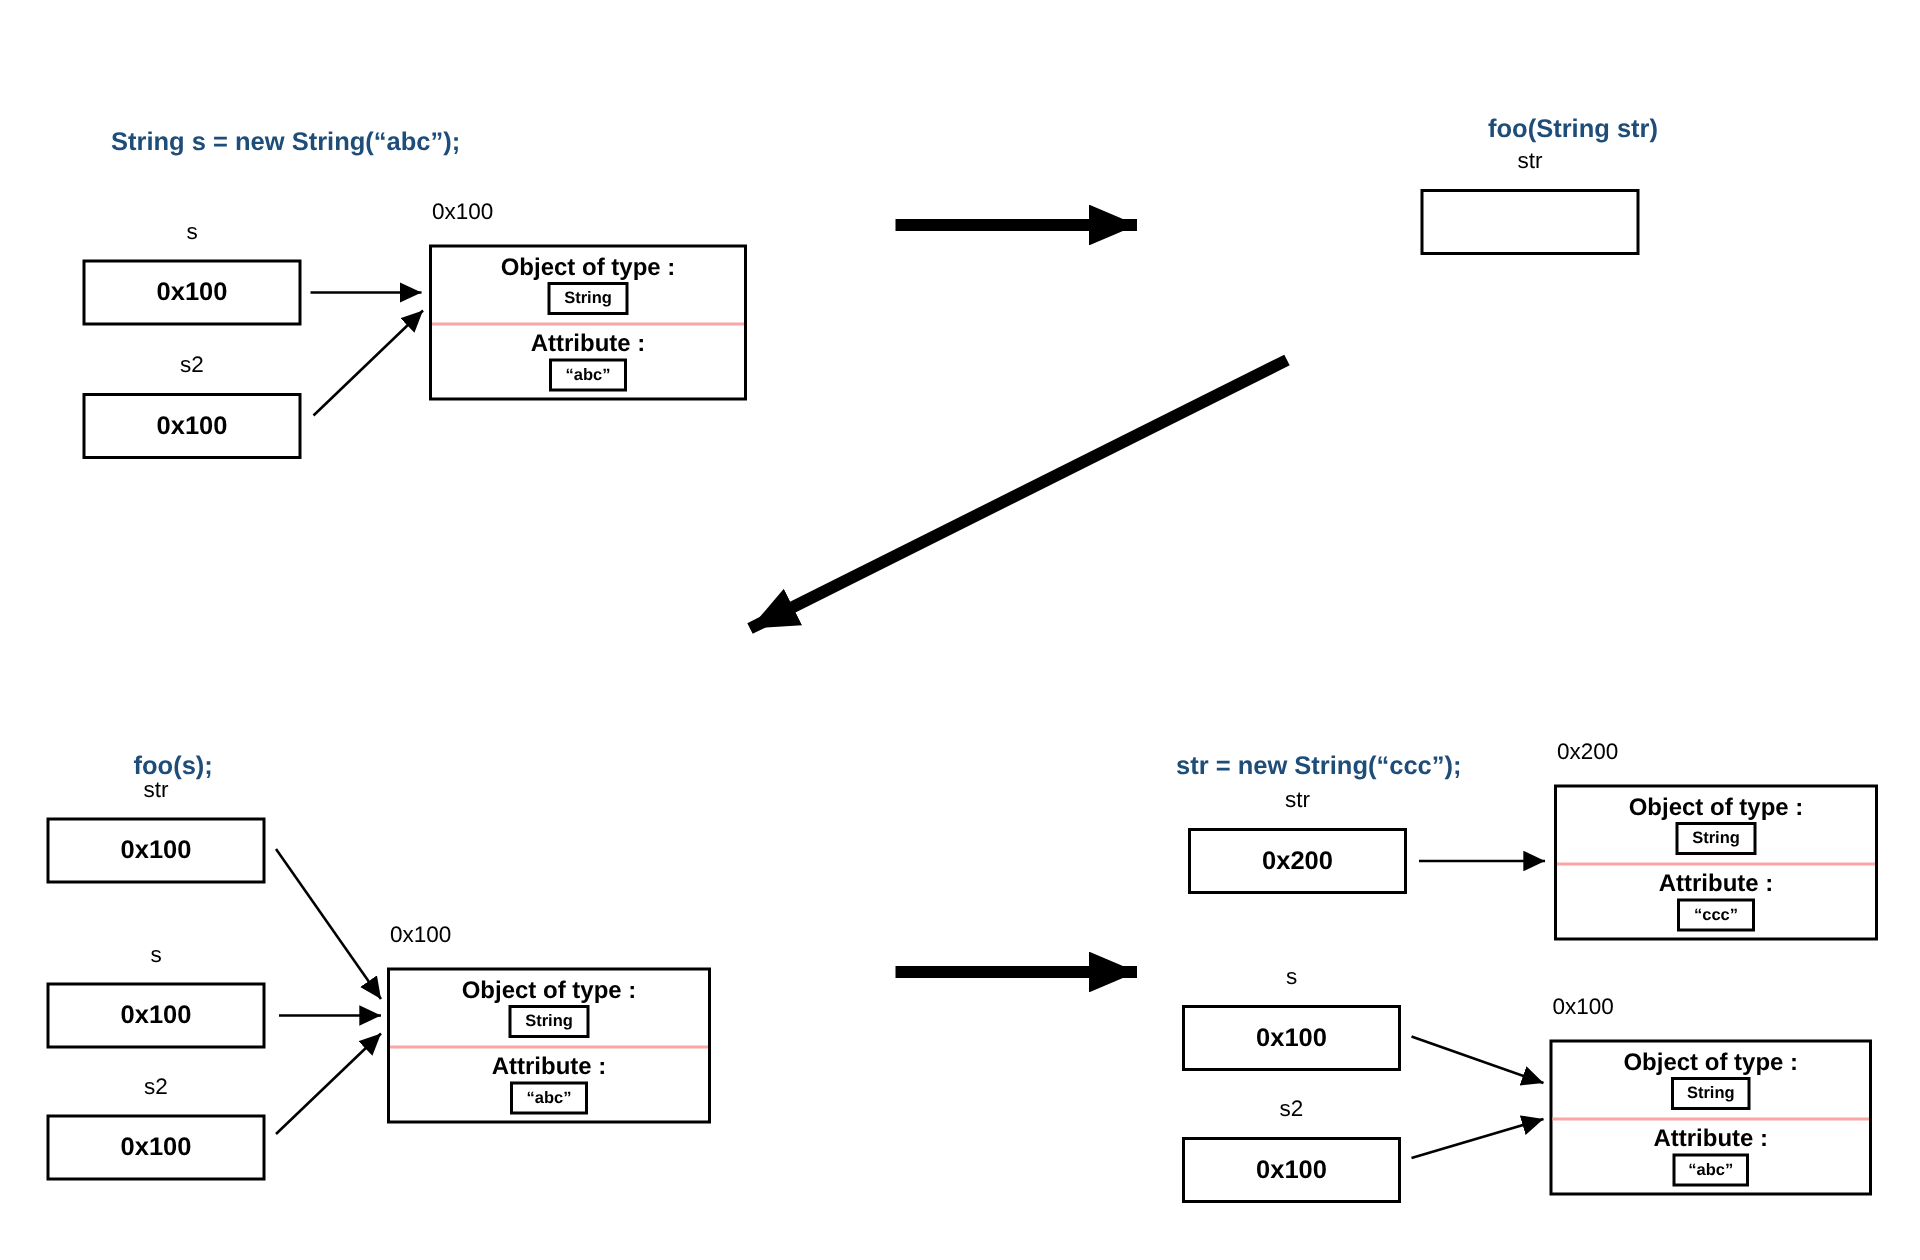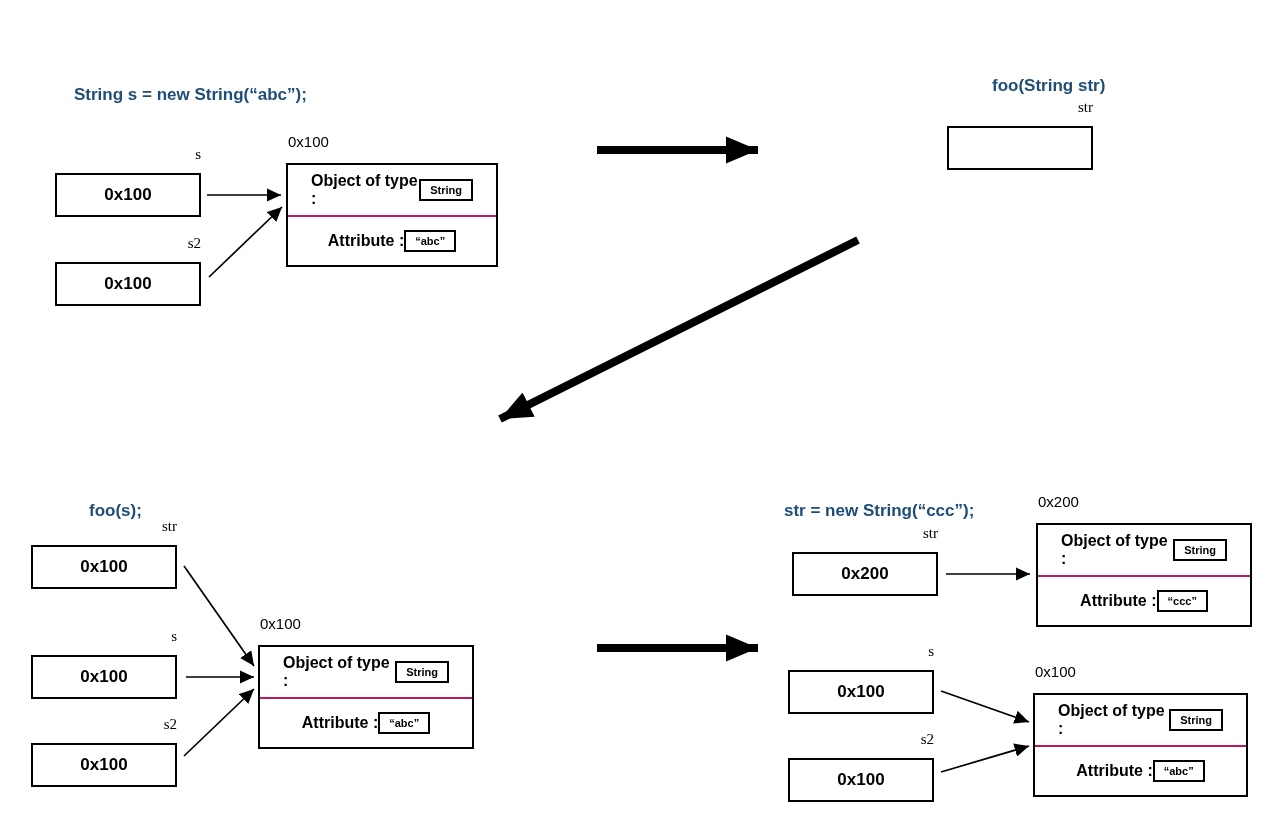--- a/index.html
+++ b/index.html
@@ -13,40 +13,41 @@
   .code {
     position:absolute;
     font-weight:bold; font-size:17px; line-height:21px;
     color:var(--code-color, #1D4D78);
     white-space:pre;
     margin-left:34px;
   }
   .var { position:absolute; }
   .var-label {
     height:20px; margin-bottom:7px;
-    text-align:right; font-size:15px; color:#000;font-family:Liberation Serif, serif;
+    text-align:center; font-size:15px; color:#000;
   }
   .var-box {
     height:44px; width:100%;
     border:2px solid #000; background:#fff;
     display:flex; align-items:center; justify-content:center;
     font-size:17px; font-weight:bold;
   }
   .obj { position:absolute; }
   .obj-addr {
     height:20px; margin-bottom:10px;
     font-size:15px; padding-left:2px; text-align:left;
   }
   .obj-box { border:2px solid #000; background:#fff; }
   .obj-row {
     height:50px;
     display:flex; align-items:center; justify-content:center; 
     padding:0 23px;
-  }
-  .obj-row + .obj-row { border-top:2px solid #be185d;justify-content:center; }
+    flex-direction:column;
+  }
+  .obj-row + .obj-row { border-top:2px solid #fca5a5;justify-content:center; }
   .obj-row-label { font-size:16px; font-weight:bold; }
   .inner-box {
     border:2px solid #000; background:#fff;
     padding:3px 9px; font-size:11px; font-weight:bold;
     white-space:nowrap;
   }
   svg.arrows {
     position:absolute; left:0; top:0; width:1280px; height:840px;
     pointer-events:none;
   }

